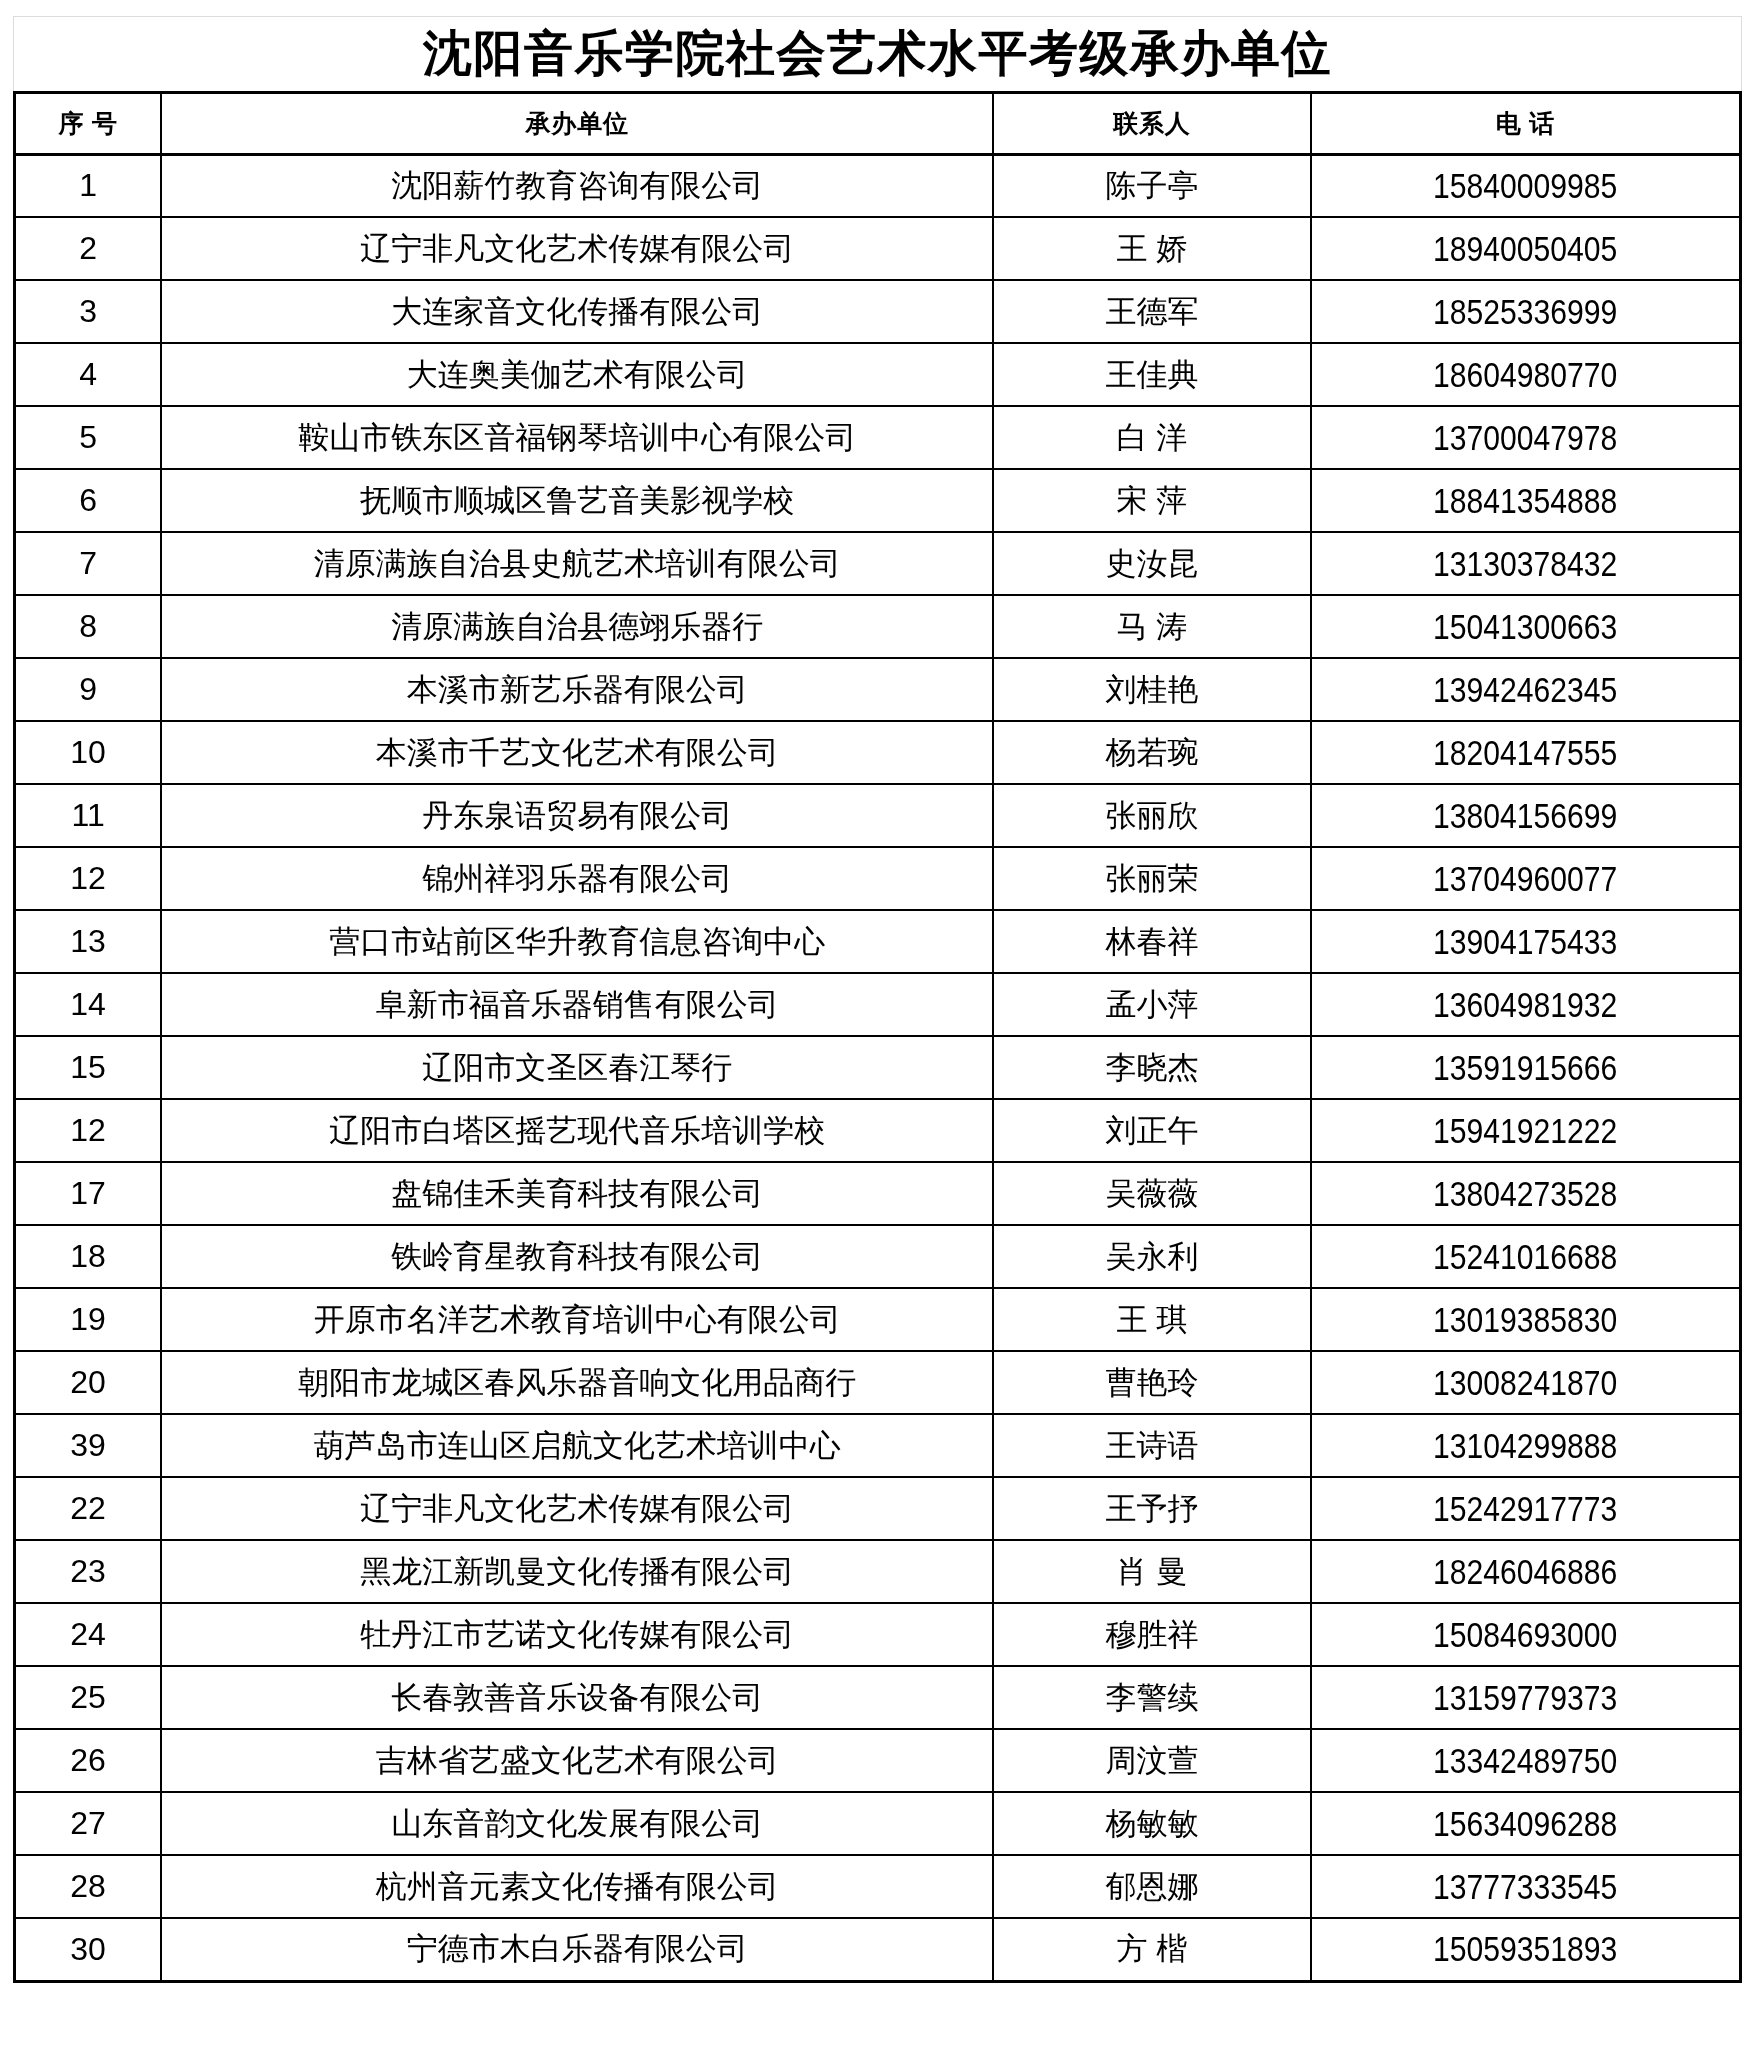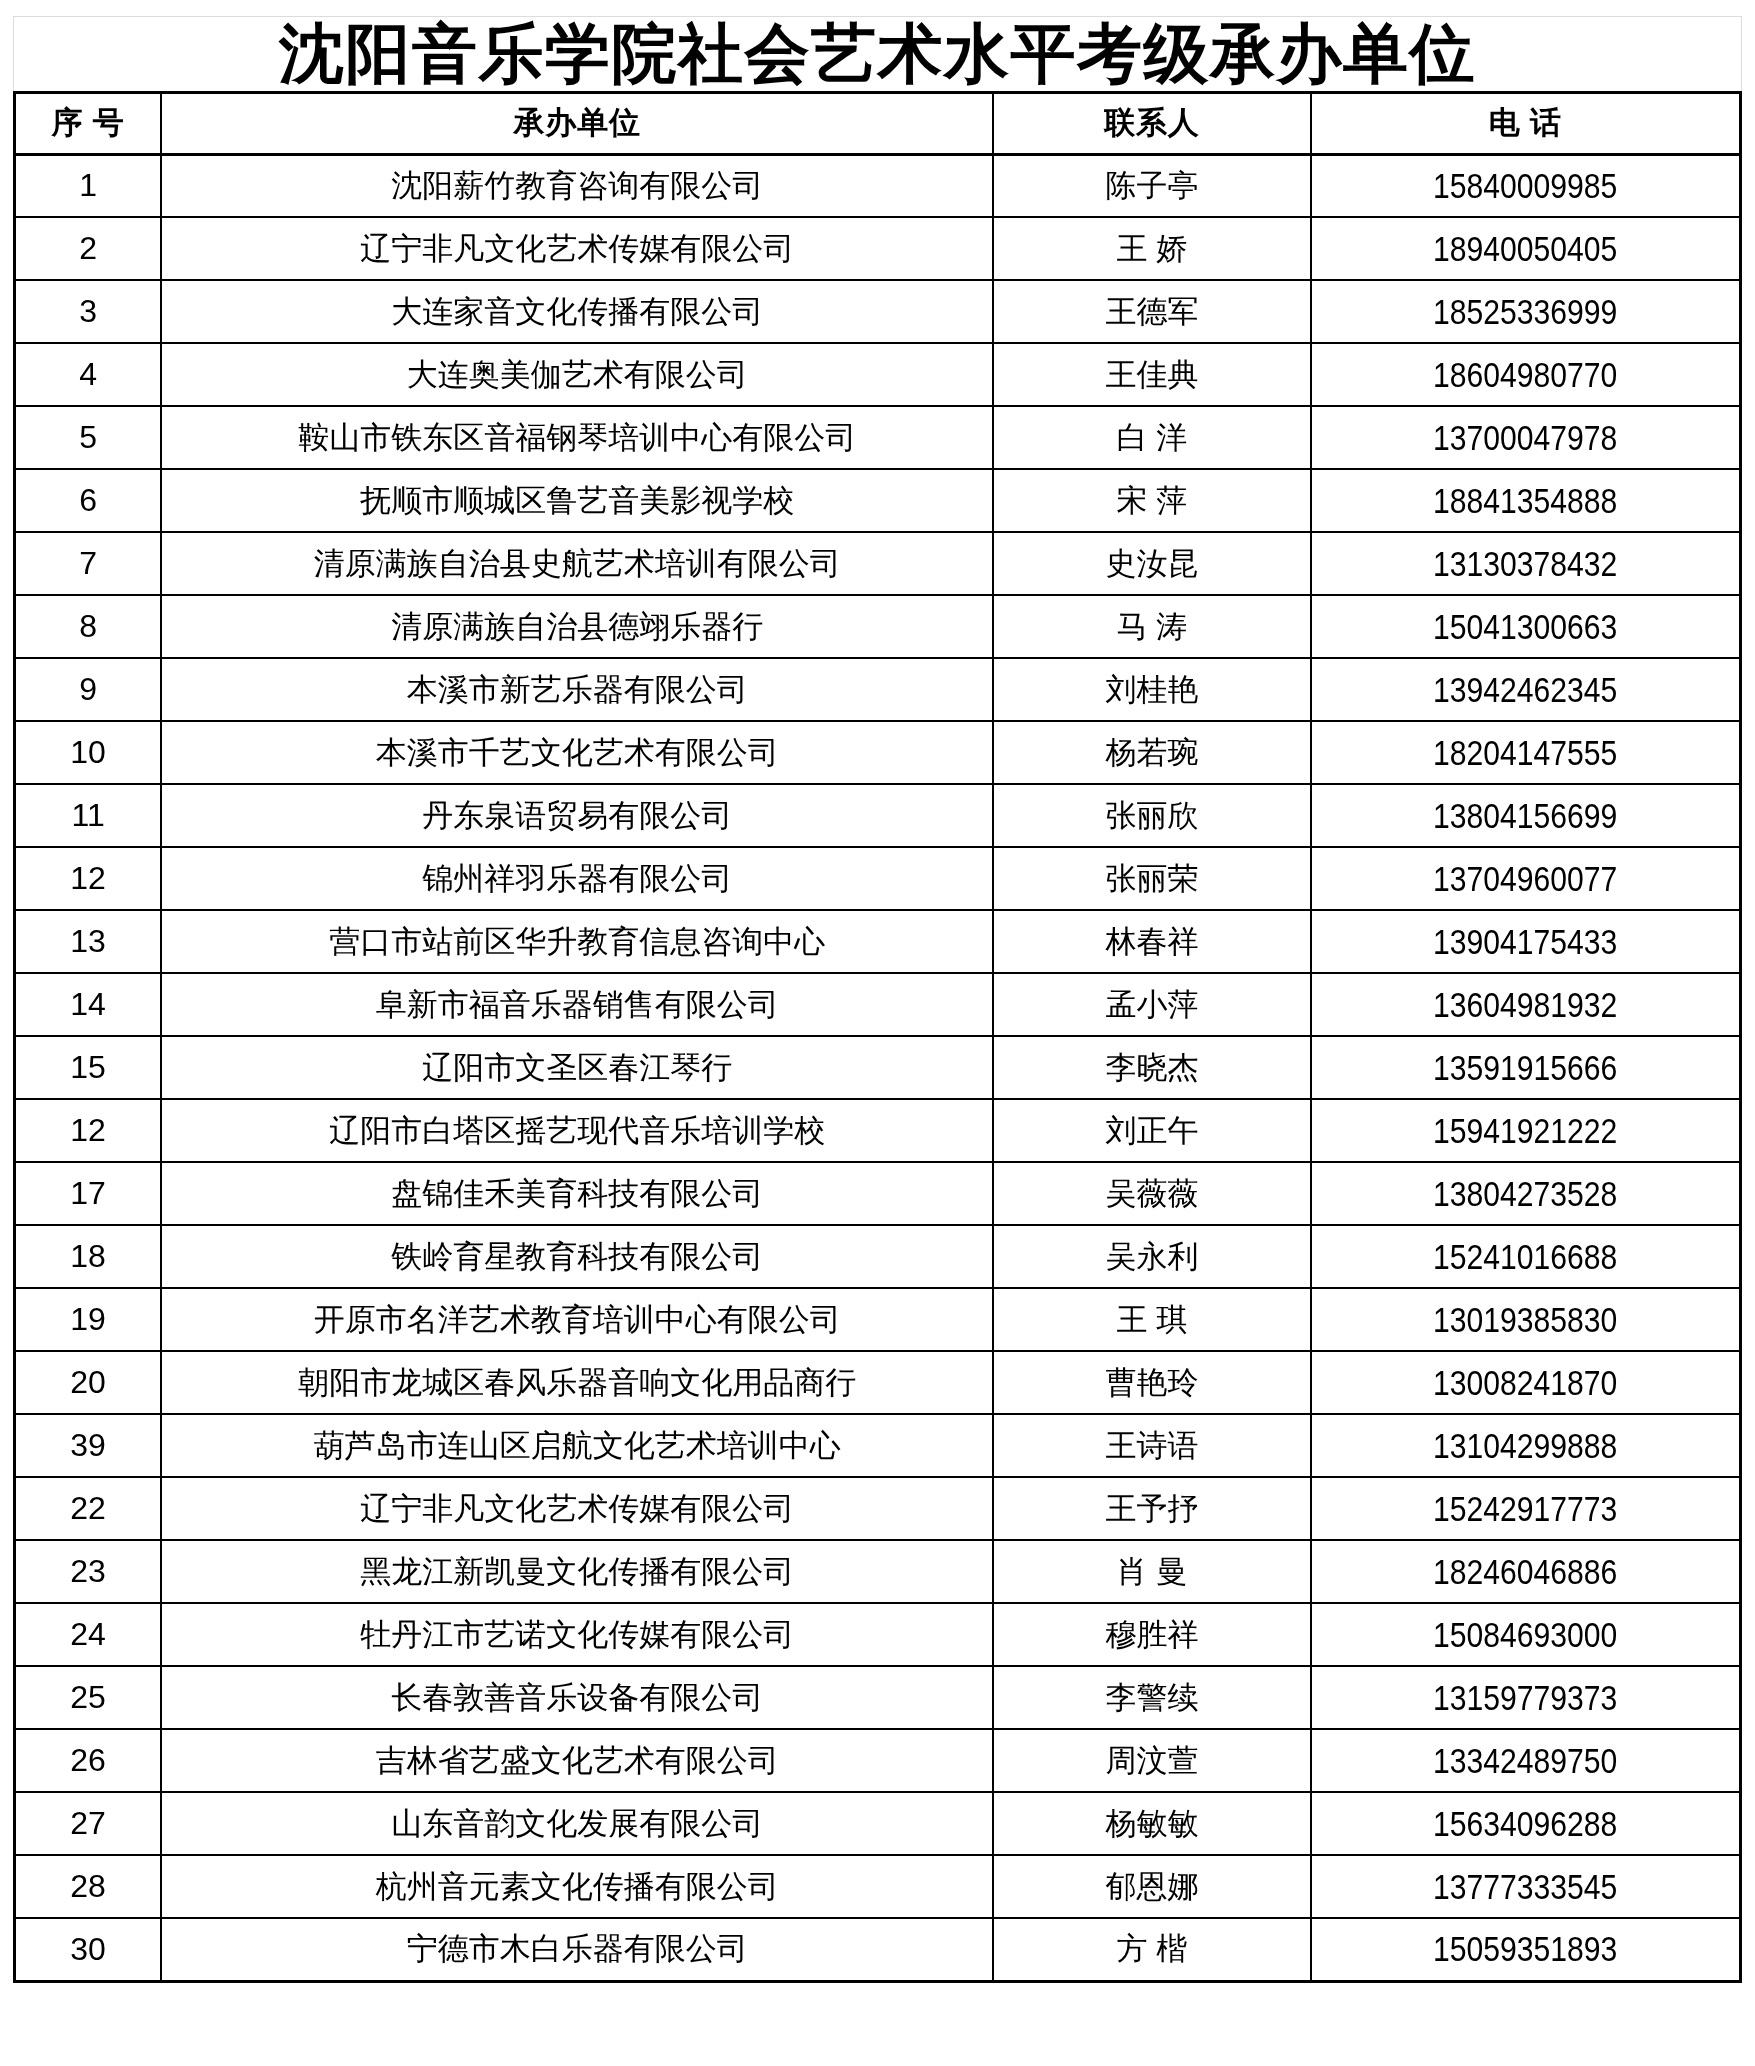--- a/index.html
+++ b/index.html
@@ -22,42 +22,42 @@
     width: 1729px;
   }
   .doc-title {
     box-sizing: border-box;
     border: 1.5px solid #dcdcdc;
     border-bottom: none;
     height: 75px;
     display: flex;
     align-items: center;
     justify-content: center;
-    font-size: 65px;
+    font-size: 49px;
     font-weight: 900;
     letter-spacing: 1.5px;
     white-space: nowrap;
   }
   table.units {
     width: 100%;
     border-collapse: collapse;
     table-layout: fixed;
     border: 3.9px solid #000000;
   }
   th, td {
     box-sizing: border-box;
     border: 2.3px solid #000000;
     text-align: center;
     vertical-align: middle;
     overflow: hidden;
     padding: 0;
   }
   thead th {
     height: 62px;
-    font-size: 31px;
+    font-size: 25px;
     font-weight: bold;
     border-top: 3.9px solid #000000;
     border-bottom: 3.1px solid #000000;
     letter-spacing: 0.8px;
   }
   tbody td {
     height: 63px;
     font-size: 31px;
     font-weight: 400;
   }

